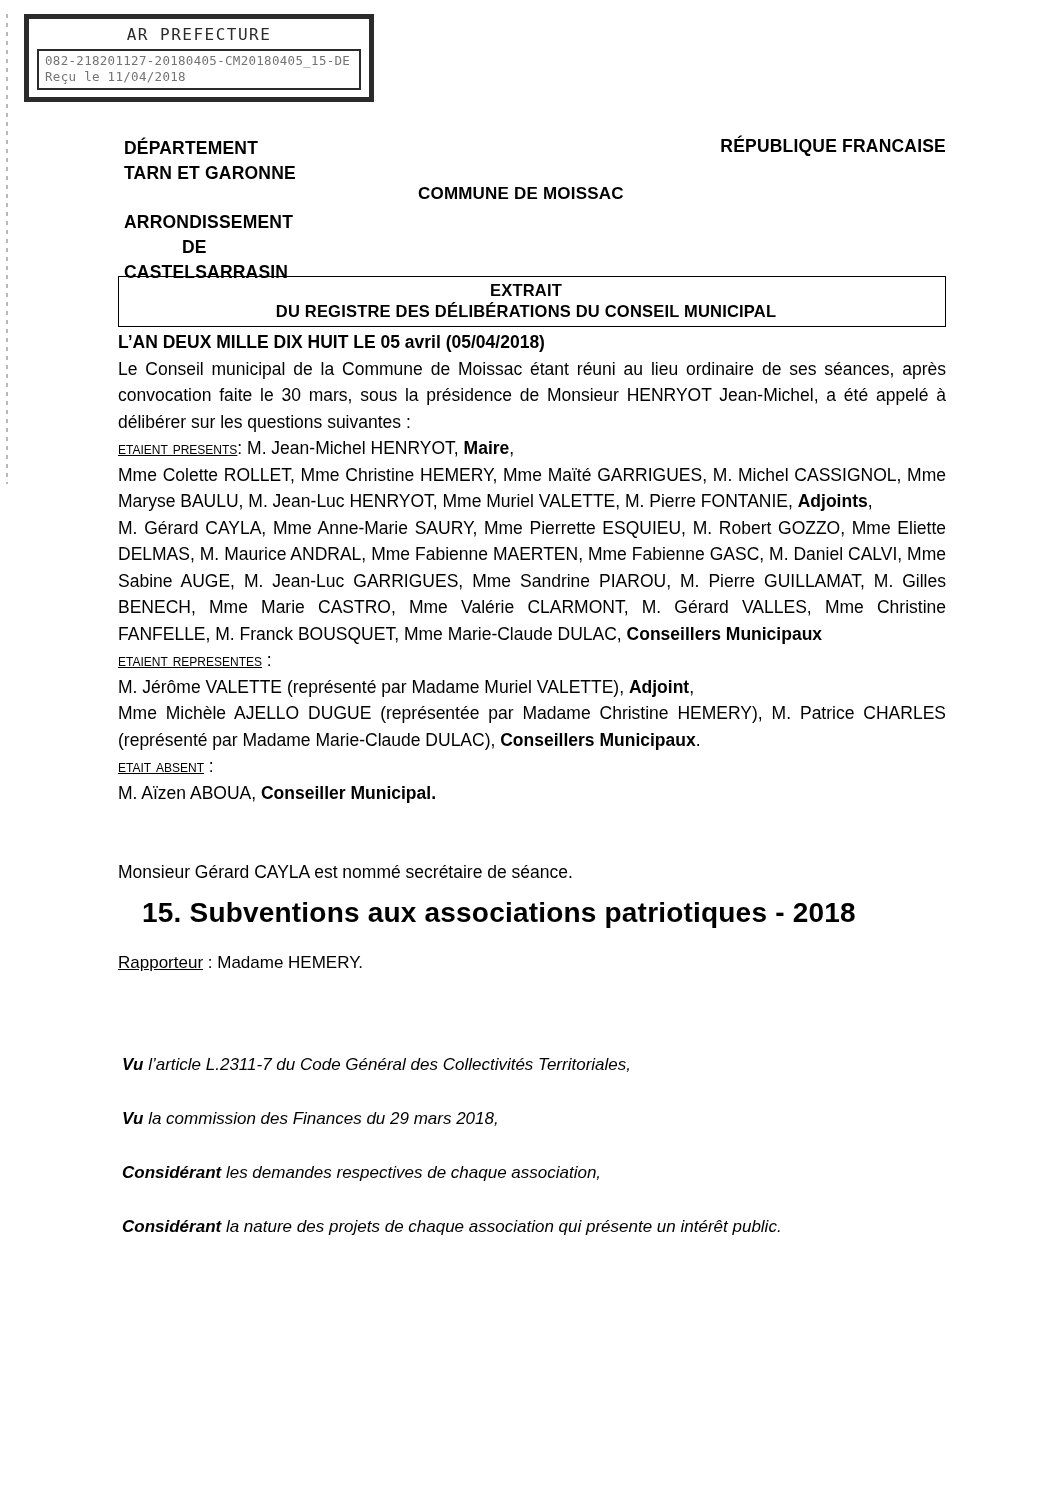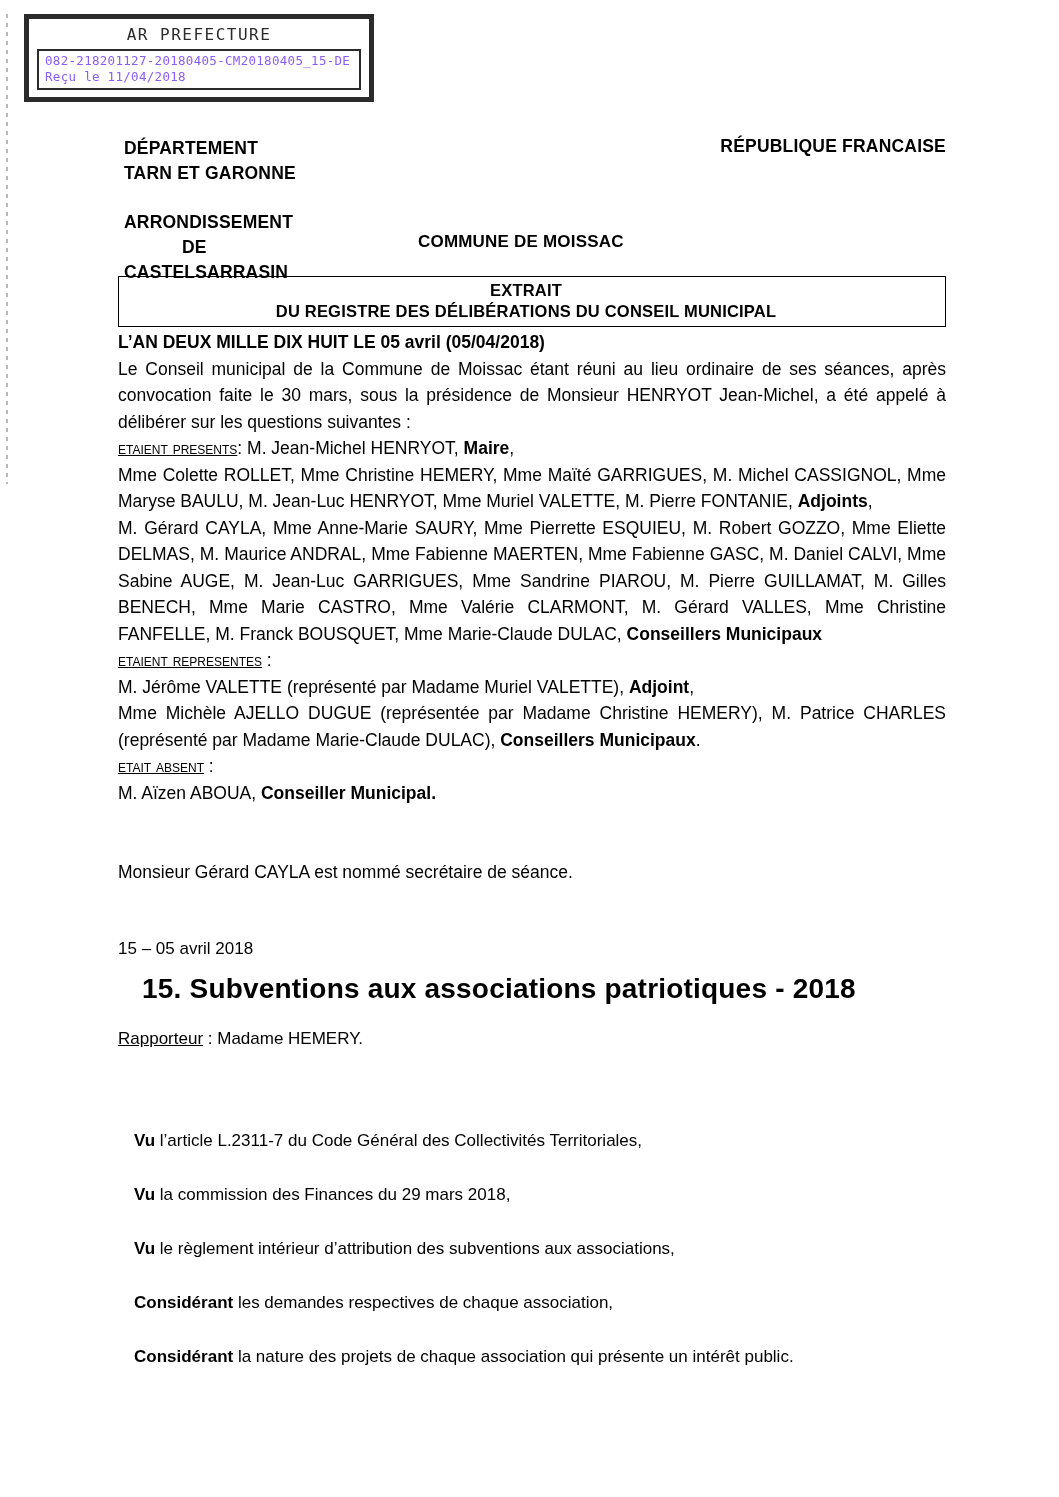--- a/index.html
+++ b/index.html
@@ -53,21 +53,21 @@
     padding: 2px 0 5px 0;
   }
   .ar-stamp-box {
     border: 2px solid #2b2b2b;
     padding: 2px 6px 3px 6px;
   }
   .ar-stamp-line {
     font-family: "DejaVu Sans Mono", monospace;
     font-size: 12.5px;
     line-height: 16px;
-    color: #8b5cf6;
+    color: #737373;
     white-space: pre;
     letter-spacing: 0.3px;
   }
 
   
   .doc {
     position: absolute;
     left: 118px;
     top: 136px;
     width: 828px;
@@ -98,21 +98,20 @@
     font-size: 17.5px;
     letter-spacing: 0.2px;
   }
   .commune-block {
     position: absolute;
     left: 300px;
     top: 48px;
     font-weight: bold;
     font-size: 17px;
     letter-spacing: 0.2px;
-    margin-top: 48px;
   }
   .arr-block {
     position: absolute;
     left: 6px;
     top: 74px;
     font-weight: bold;
     font-size: 17.5px;
     line-height: 25px;
     letter-spacing: 0.2px;
   }
@@ -168,21 +167,22 @@
     font-size: 17px;
     margin-top: 24px;
   }
   .rapporteur .ul { text-decoration: underline; text-align: center; }
 
   .clauses {
     margin-top: 82px;
     font-size: 17px;
   }
   .clauses p {
-    margin: 0 0 34px 16px;
+    margin: 0 0 34px 4px;
+    font-style: italic;
   }
 </style>
 </head>
 <body>
 
 <div id="page">
 
   <div class="scan-edge"></div>
 
   <div class="ar-stamp">
@@ -232,28 +232,26 @@
 
       <p class="just"><span>Mme Michèle AJELLO DUGUE (représentée par Madame Christine HEMERY), M. Patrice CHARLES (représenté par Madame Marie-Claude DULAC), </span><b>Conseillers Municipaux</b><span>.</span></p>
 
       <p><span class="smallcaps-ul">Etait absent</span><span> :</span></p>
 
       <p><span>M. Aïzen ABOUA, </span><b>Conseiller Municipal.</b></p>
     </div>
 
     <div class="secretaire">Monsieur Gérard CAYLA est nommé secrétaire de séance.</div>
 
-    <div class="numdate">15 – 05 avril 2018</div>
 
     <div class="delib-title">15.  Subventions aux associations patriotiques -  2018</div>
 
     <div class="rapporteur"><span class="ul">Rapporteur</span><span> : Madame HEMERY.</span></div>
 
     <div class="clauses">
       <p><b>Vu</b><span> l’article L.2311-7 du Code Général des Collectivités Territoriales,</span></p>
       <p><b>Vu</b><span> la commission des Finances du 29 mars 2018,</span></p>
-      <p><b>Vu</b><span> le règlement intérieur d’attribution des subventions aux associations,</span></p>
       <p><b>Considérant</b><span> les demandes respectives de chaque association,</span></p>
       <p><b>Considérant</b><span> la nature des projets de chaque association qui présente un intérêt public.</span></p>
     </div>
 
   </div>
 </div>
 
 </body></html>

